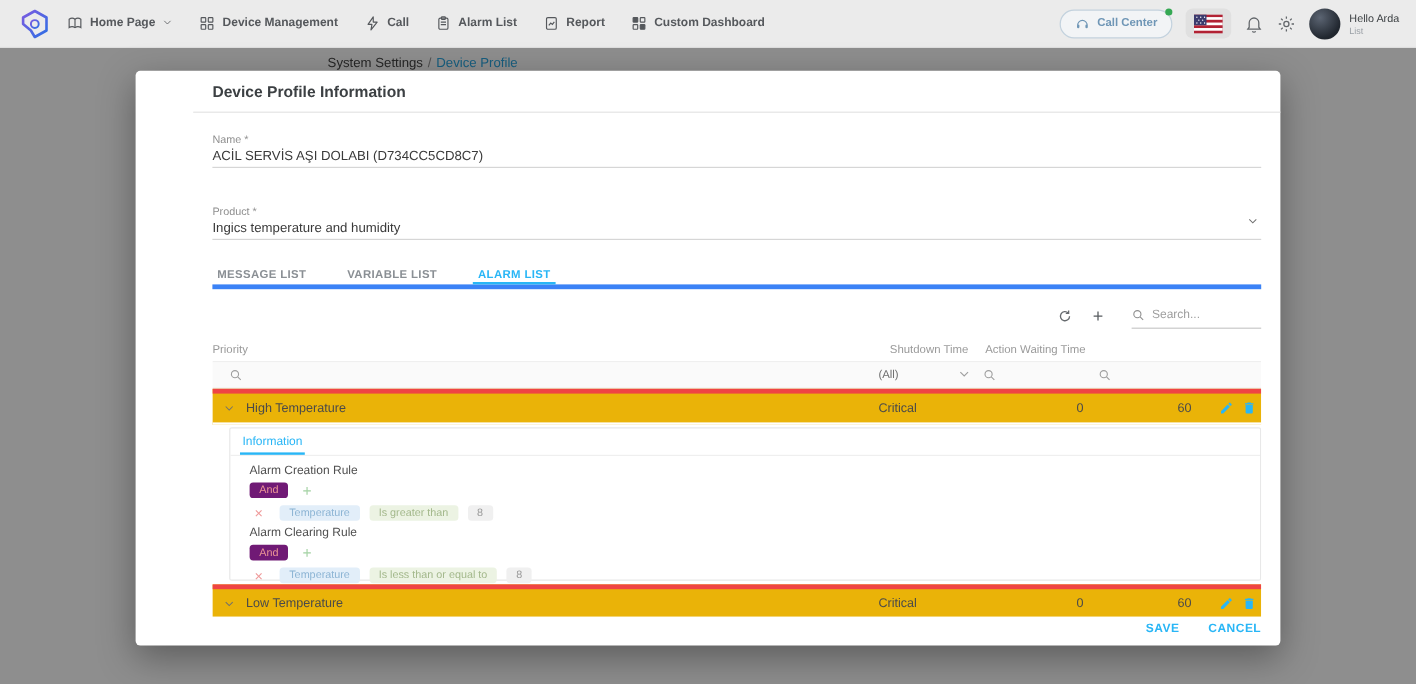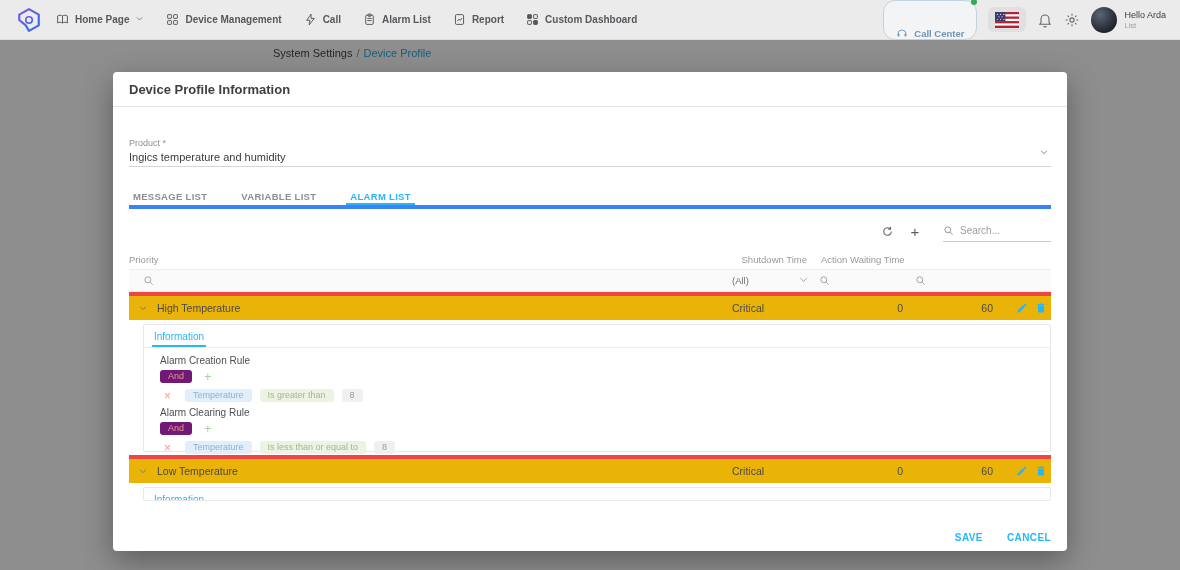--- a/index.html
+++ b/index.html
@@ -8,21 +8,21 @@
 
   
   .navbar { position:absolute; top:0; left:0; width:1180px; height:40px; background:#ebebeb;
             border-bottom:1px solid #dedede; display:flex; align-items:center; z-index:3; }
   .logo { width:26px; height:26px; margin-left:16px; display:flex; align-items:center; justify-content:center; }
   .nav-items { display:flex; align-items:center; margin-left:14px; gap:22px; }
   .nav-item { display:flex; align-items:center; gap:6px; font-size:10px; font-weight:bold; color:#55585c; cursor:pointer; white-space:nowrap; }
   .nav-item svg { width:13px; height:13px; stroke:#55585c; fill:none; stroke-width:1.8; }
   .nav-item .caret svg { width:9px; height:9px; }
   .nav-right { margin-left:auto; display:flex; align-items:center; gap:11px; padding-right:14px; }
-  .call-center { position:relative; display:flex; align-items:flex-end; gap:6px; height:40px; padding:0 12px;
+  .call-center { position:relative; display:flex; align-items:center; gap:6px; height:24px; padding:0 12px;
                  border:1px solid #c3d2de; border-radius:12px; background:#f2f4f6; color:#6f96b6;
                  font-size:9.5px; font-weight:bold; font-family:inherit; cursor:pointer; }
   .call-center svg { width:12px; height:12px; stroke:#6f96b6; fill:none; stroke-width:1.8; }
   .green-dot { position:absolute; top:-2px; right:-1px; width:6px; height:6px; border-radius:50%; background:#34a853; }
   .flag-btn { width:38px; height:25px; border:none; border-radius:6px; background:#e0e0e0; display:flex; align-items:center; justify-content:center; cursor:pointer; }
   .icon-btn { background:none; border:none; cursor:pointer; display:flex; align-items:center; }
   .icon-btn svg { width:16px; height:16px; stroke:#63676b; fill:none; stroke-width:1.6; }
   .user { display:flex; align-items:center; gap:7px; cursor:pointer; }
   .avatar { width:26px; height:26px; border-radius:50%; background:radial-gradient(circle at 35% 30%, #5b6472, #20262e 70%); }
   .user-text .greeting { font-size:9px; color:#3c4043; }
@@ -30,22 +30,22 @@
 
   
   .breadcrumb { position:absolute; top:47px; left:273px; font-size:11px; z-index:1; white-space:nowrap; }
   .breadcrumb .parent { color:#424242; }
   .breadcrumb .sep { color:#8d8d8d; margin:0 4px; }
   .breadcrumb .current { color:#2aa3db; }
 
   .overlay { position:absolute; top:40px; left:0; right:0; bottom:0; background:rgba(0,0,0,0.42); z-index:2; }
 
   
-  .modal { position:absolute; left:113px; top:72px; width:954px; height:479px; background:#fff;
-           border-radius:4px; box-shadow:0 10px 30px rgba(0,0,0,.35); z-index:4; display:flex; flex-direction:column; }
+  .modal { position:absolute; left:113px; top:59px; width:954px; height:479px; background:#fff;
+           border-radius:4px; box-shadow:0 10px 30px rgba(0,0,0,.35); z-index:4; display:flex; flex-direction:column;padding-left:48px; }
   .modal-header { padding:10px 16px 9px; border-bottom:1px solid #e4e4e4; }
   .modal-header h1 { font-size:13px; font-weight:bold; color:#3c4043; }
   .modal-body { flex:1; padding:0 16px; overflow:hidden; display:flex; flex-direction:column; }
 
   .field { position:relative; border-bottom:1px solid #d6d6d6; }
   .field-name { margin-top:17px; }
   .field-product { margin-top:31px; }
   .field label { display:block; font-size:9px; color:#8f8f8f; line-height:10px; }
   .field .value { font-size:11px; color:#3a3a3a; line-height:11px; margin-top:4px; padding-bottom:3px; }
   .dd-caret { position:absolute; right:2px; bottom:5px; }
@@ -230,20 +230,24 @@
   <span class="parent">System Settings</span><span class="sep">/</span><span class="current">Device Profile</span>
 </div>
 <div class="overlay"></div>
 
 <div class="modal">
   <div class="modal-header">
     <h1>Device Profile Information</h1>
   </div>
   <div class="modal-body">
 
+    <div class="field field-name">
+      <label>Name *</label>
+      <div class="value">ACİL SERVİS AŞI DOLABI (D734CC5CD8C7)</div>
+    </div>
 
     <div class="field field-product">
       <label>Product *</label>
       <div class="value">Ingics temperature and humidity</div>
       <span class="dd-caret"><svg viewBox="0 0 24 24">
             <polyline points="5 9 12 16 19 9"></polyline>
           </svg></span>
     </div>
 
     <div class="tabs">

